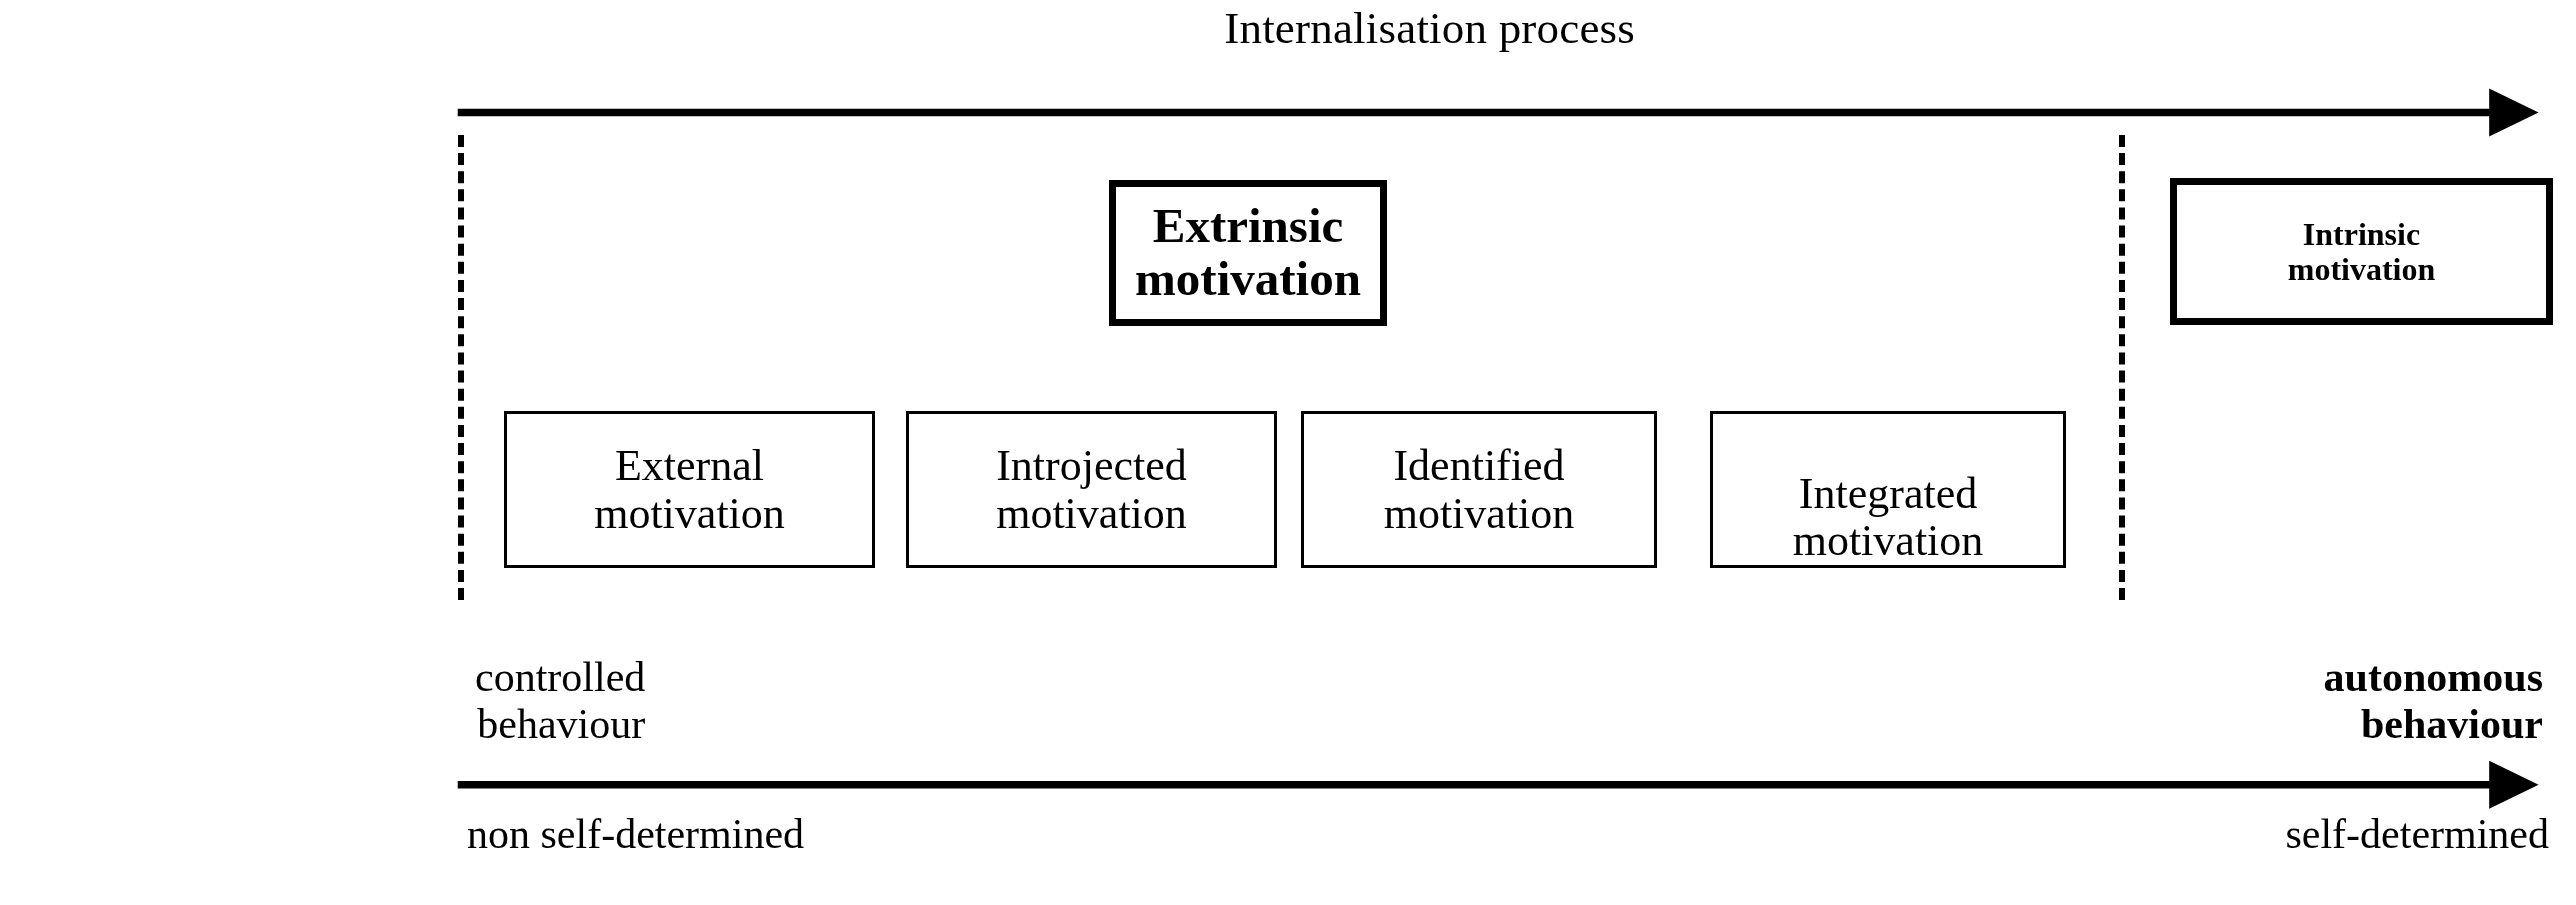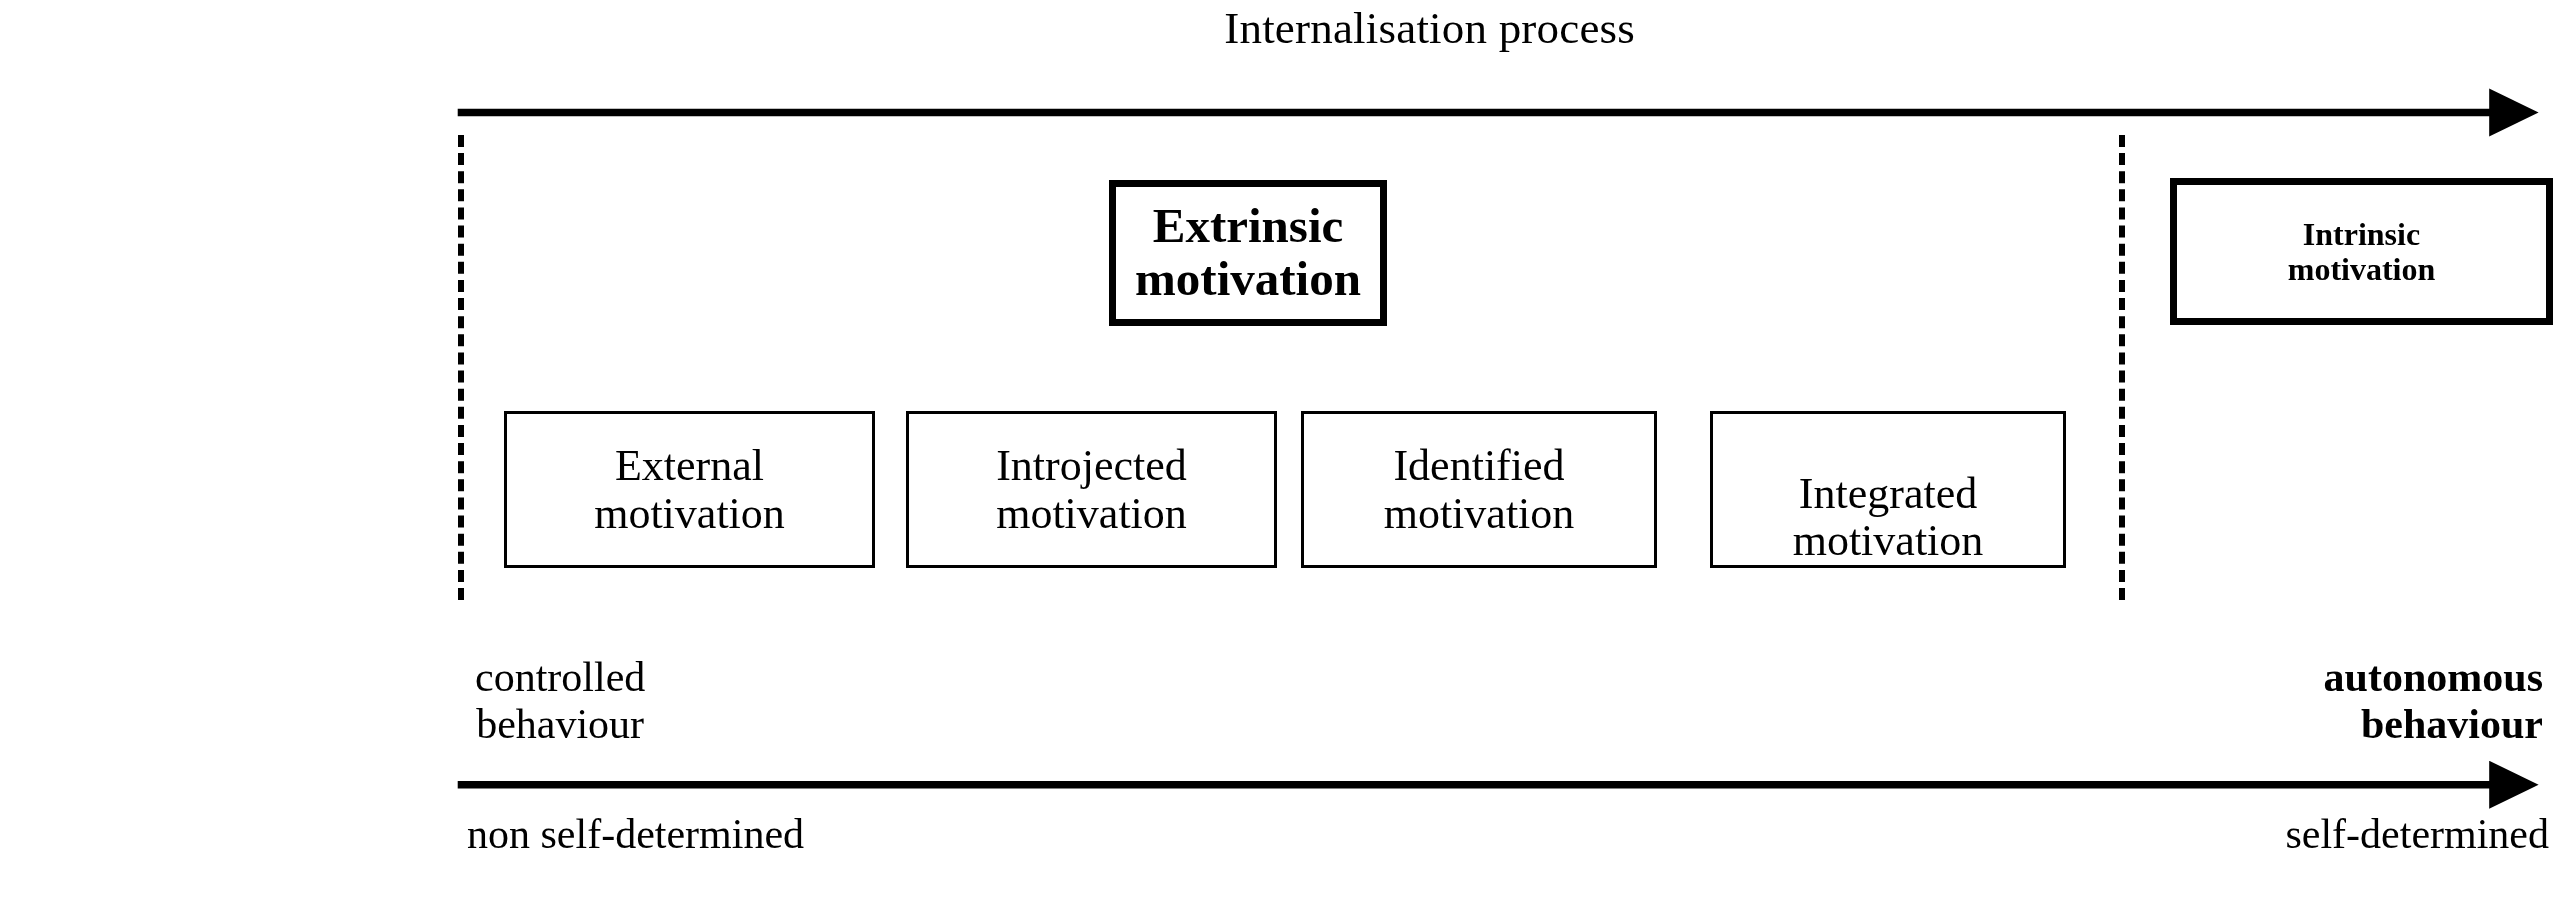--- a/index.html
+++ b/index.html
@@ -99,21 +99,21 @@
   
   .behaviour-label {
     position: absolute;
     font-size: 42px;
     line-height: 1.13;
     white-space: nowrap;
   }
   #label-controlled {
     left: 475px;
     top: 654px;
-    text-align: center;
+    text-align: right;
   }
   #label-autonomous {
     right: 33px;
     top: 654px;
     text-align: right;
     font-weight: bold;
   }
 
   .determined-label {
     position: absolute;

